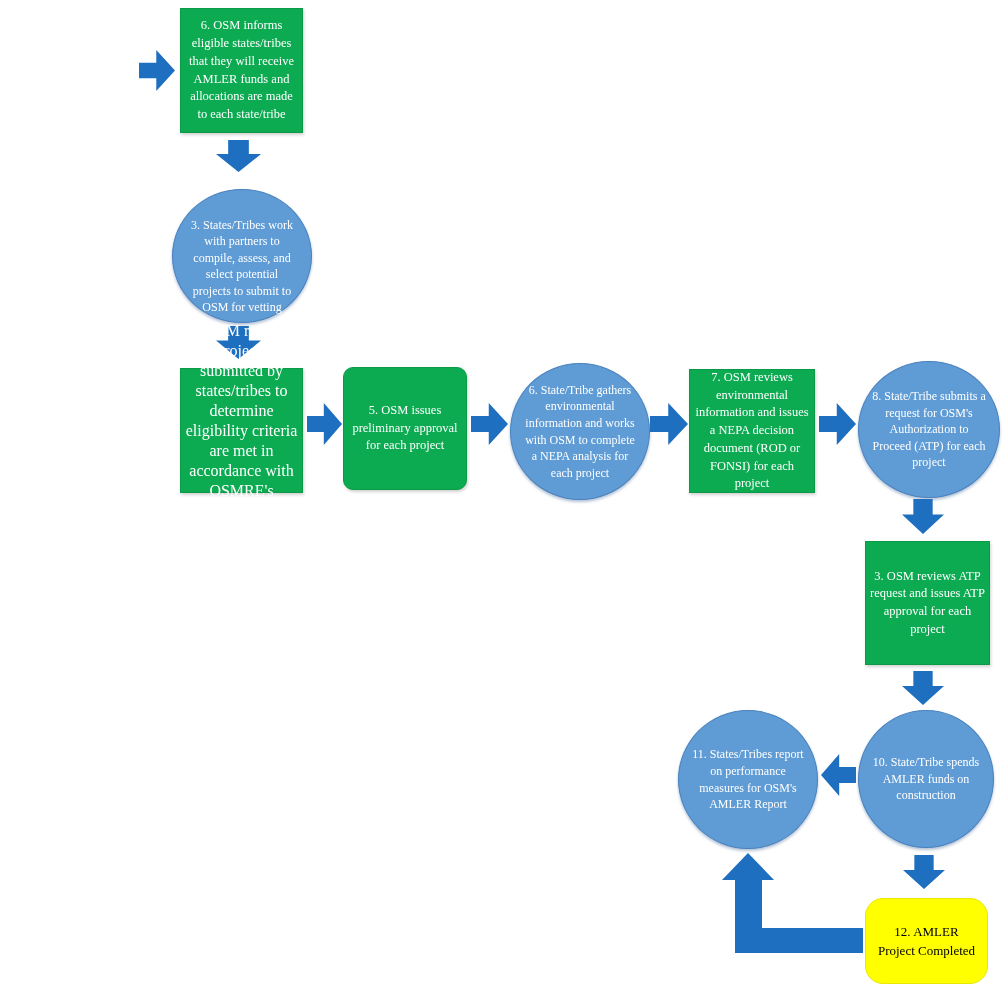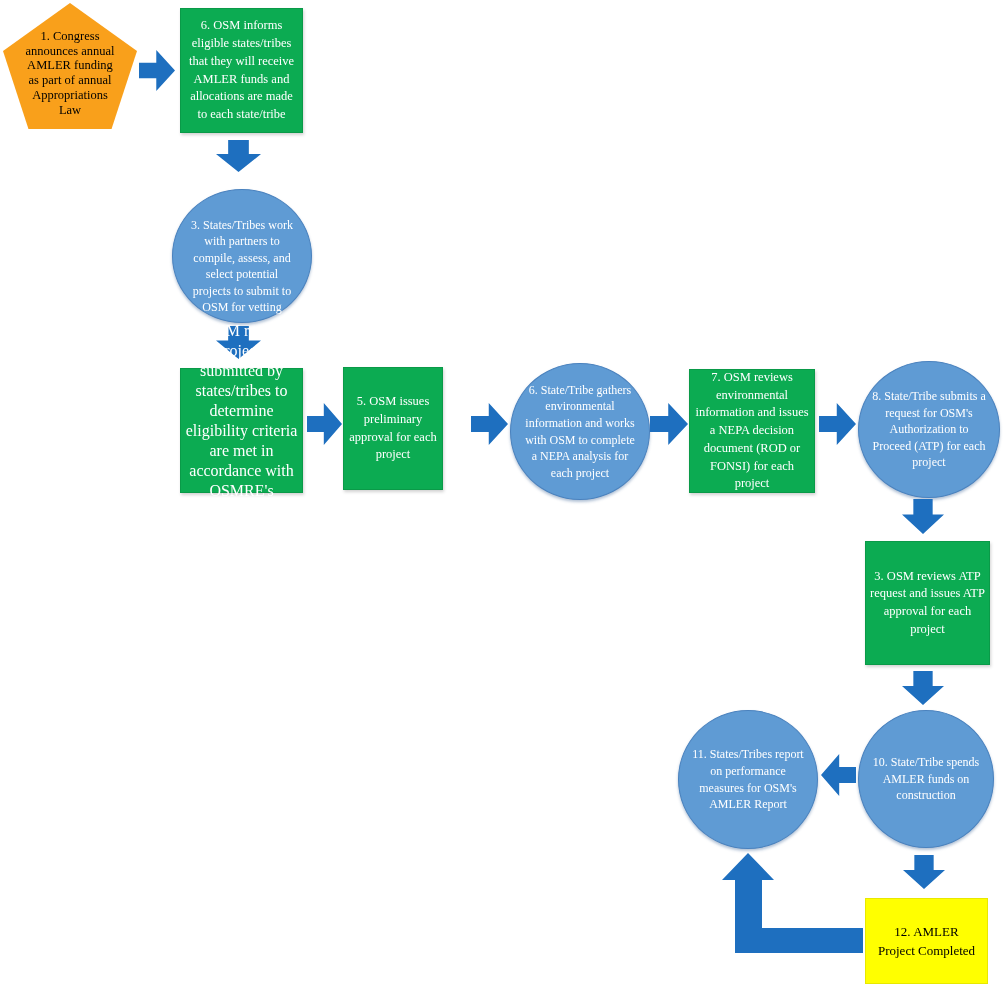--- a/index.html
+++ b/index.html
@@ -61,23 +61,20 @@
   .arrow-right{ clip-path:polygon(0 31%, 48% 31%, 48% 0, 100% 50%, 48% 100%, 48% 69%, 0 69%); }
   .arrow-left { clip-path:polygon(100% 31%, 52% 31%, 52% 0, 0 50%, 52% 100%, 52% 69%, 100% 69%); }
   .arrow-down { clip-path:polygon(27% 0, 73% 0, 73% 44%, 100% 44%, 50% 100%, 0 44%, 27% 44%); }
   .bent-arrow{ position:absolute; }
 </style>
 </head>
 <body>
 
 <div id="canvas">
 
-  <div class="node pentagon" style="left:3px; top:3px; width:134px; height:126px;">
-    <span>1. Congress announces annual AMLER funding as part of annual Appropriations Law</span>
-  </div>
 
   <div class="arrow arrow-right" style="left:139px; top:50px; width:36px; height:41px;"></div>
 
   <div class="node rect-green" style="left:180px; top:8px; width:123px; height:125px;">
     <span>6. OSM informs eligible states/tribes that they will receive AMLER funds and allocations are made to each state/tribe</span>
   </div>
 
   <div class="arrow arrow-down" style="left:216px; top:140px; width:45px; height:32px;"></div>
 
   <div class="node circle" style="left:172px; top:189px; width:140px; height:134px;align-items:flex-end;">
@@ -85,21 +82,21 @@
   </div>
 
   <div class="arrow arrow-down" style="left:216px; top:326px; width:45px; height:33px;"></div>
 
   <div class="node rect-green tight" style="left:180px; top:368px; width:123px; height:125px;">
     <span>4. OSM reviews projects submitted by states/tribes to determine eligibility criteria are met in accordance with OSMRE's Guidance Document</span>
   </div>
 
   <div class="arrow arrow-right" style="left:307px; top:403px; width:35px; height:42px;"></div>
 
-  <div class="node rect-green" style="left:343px; top:367px; width:100px; height:123px;">
+  <div class="node rect-green" style="left:343px; top:367px; width:124px; height:123px;border-radius:10px;">
     <span>5. OSM issues preliminary approval for each project</span>
   </div>
 
   <div class="arrow arrow-right" style="left:471px; top:403px; width:37px; height:42px;"></div>
 
   <div class="node circle" style="left:510px; top:363px; width:140px; height:137px;">
     <span>6. State/Tribe gathers environmental information and works with OSM to complete a NEPA analysis for each project</span>
   </div>
 
   <div class="arrow arrow-right" style="left:650px; top:403px; width:38px; height:42px;"></div>
@@ -127,21 +124,21 @@
   </div>
 
   <div class="arrow arrow-left" style="left:821px; top:754px; width:35px; height:42px;"></div>
 
   <div class="node circle" style="left:678px; top:710px; width:140px; height:139px;justify-content:center;">
     <span>11. States/Tribes report on performance measures for OSM's AMLER Report</span>
   </div>
 
   <div class="arrow arrow-down" style="left:903px; top:855px; width:42px; height:34px;"></div>
 
-  <div class="node rect-yellow" style="left:865px; top:898px; width:123px; height:86px;">
+  <div class="node rect-yellow" style="left:865px; top:898px; width:123px; height:86px;border-radius:18px;">
     <span>12. AMLER Project Completed</span>
   </div>
 
   <svg class="bent-arrow" style="left:705px; top:845px;" width="165" height="112" viewBox="0 0 165 112">
     <polygon points="43,8 69,35 57,35 57,83 158,83 158,108 30,108 30,35 17,35" fill="#1E6FBF"></polygon>
   </svg>
 
 </div>
 
 </body></html>

